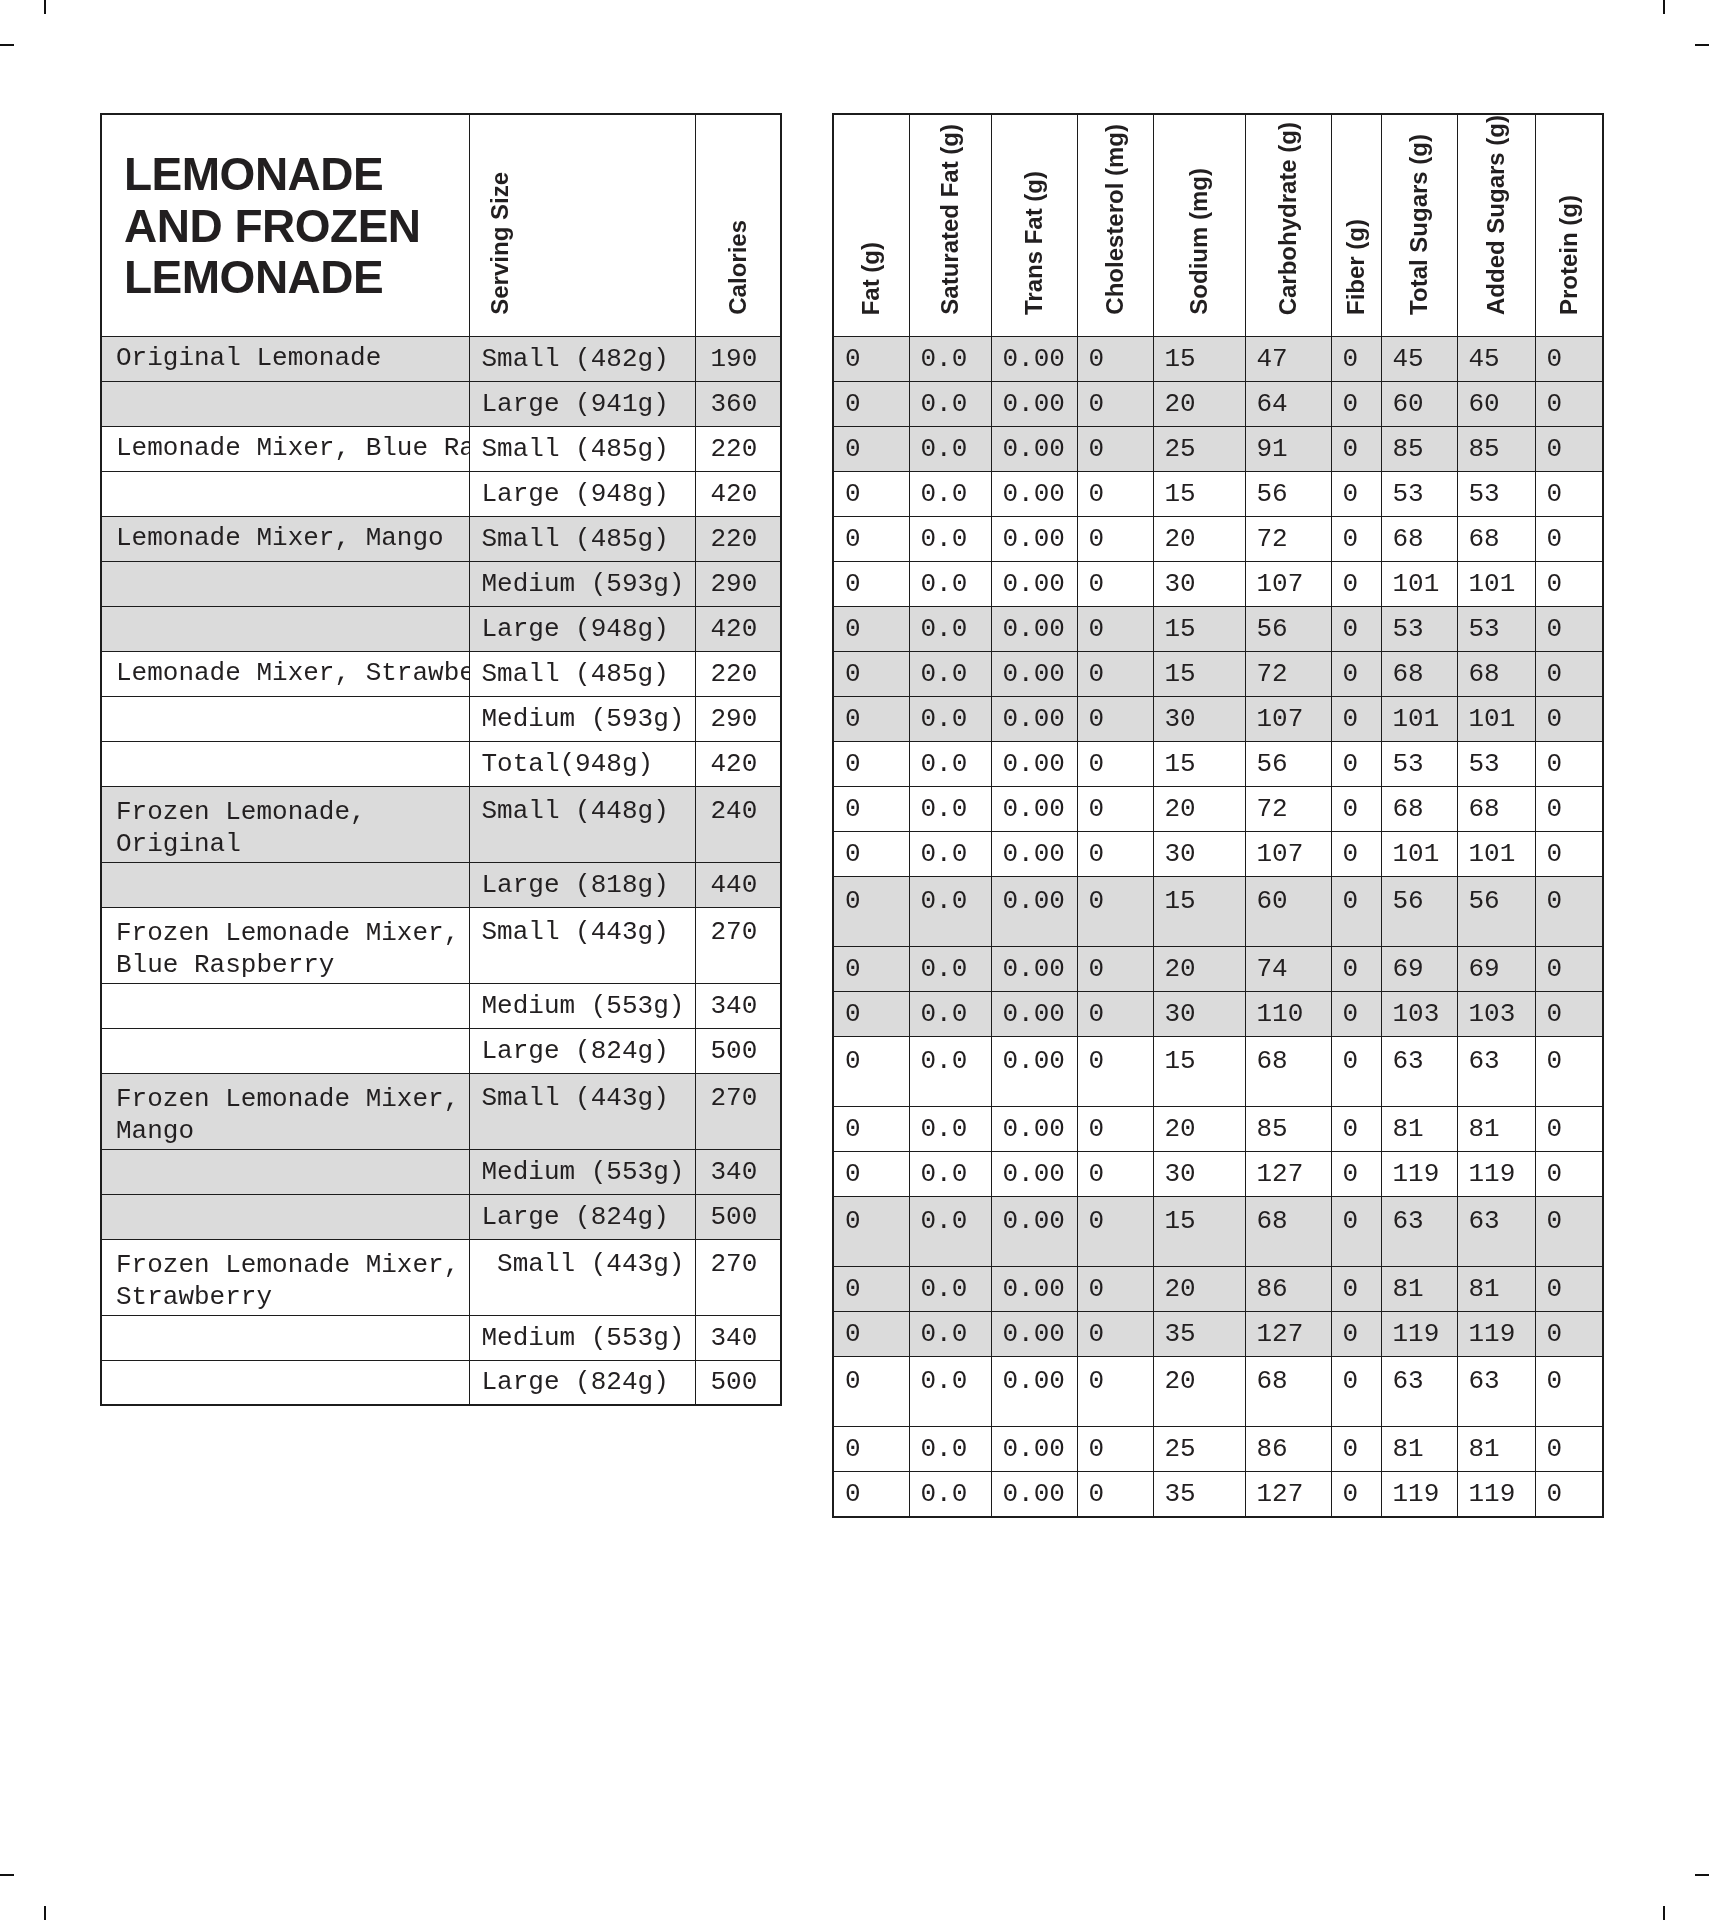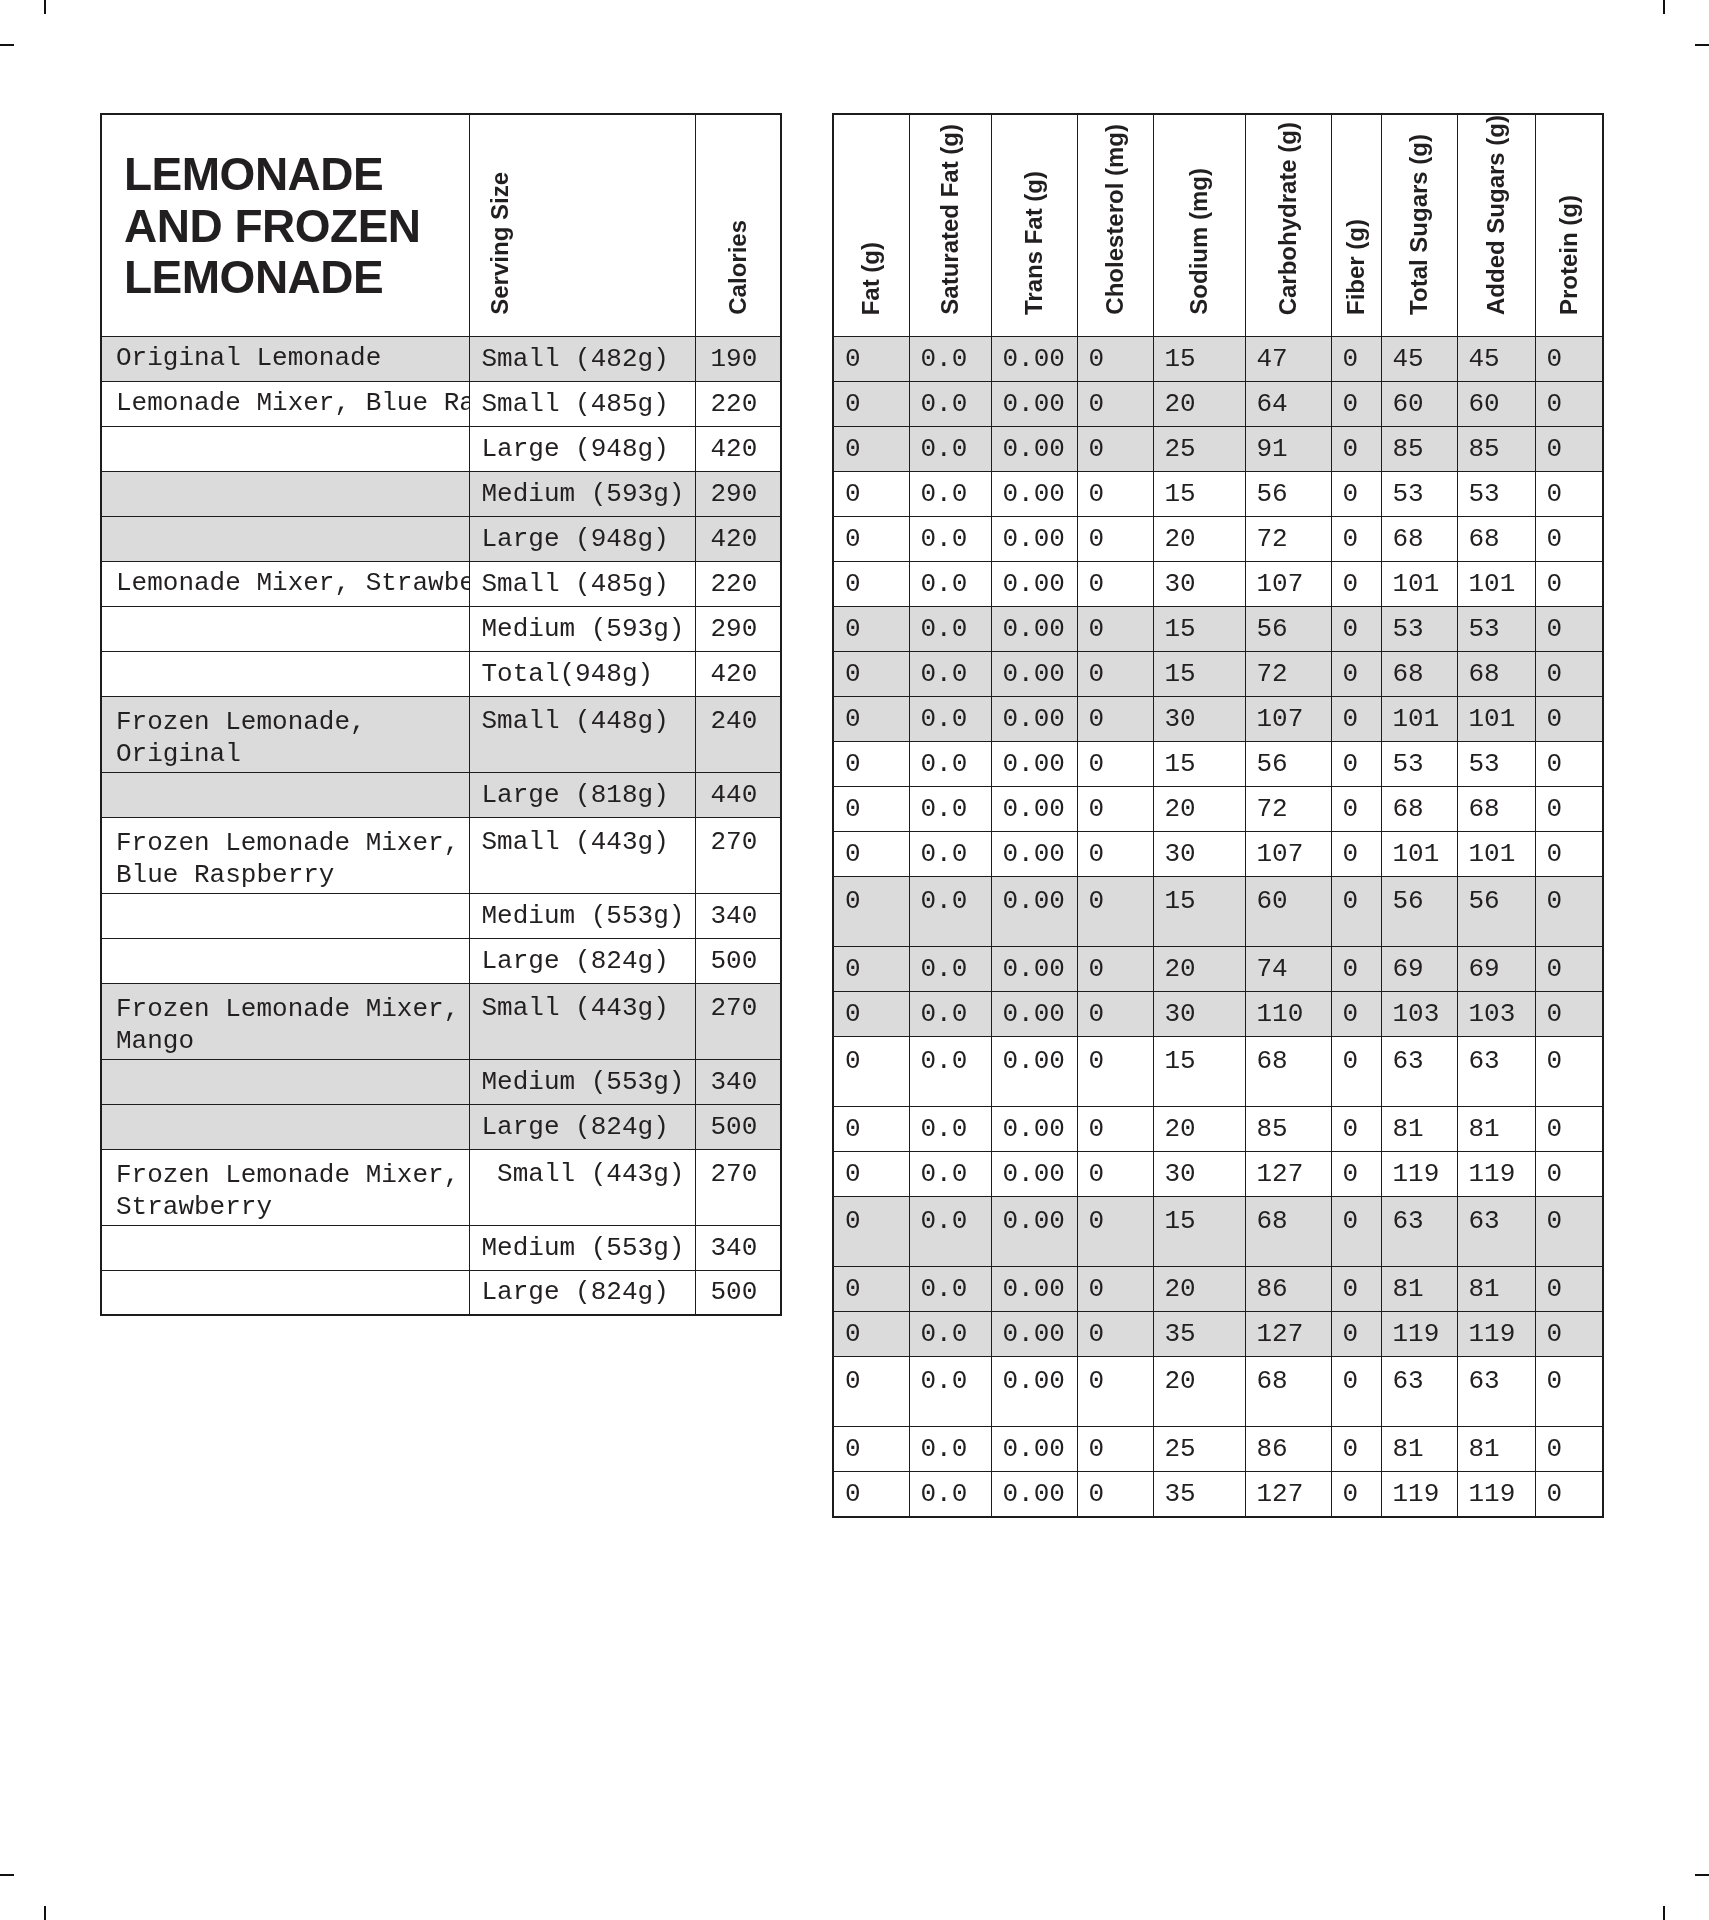--- a/index.html
+++ b/index.html
@@ -93,29 +93,39 @@
           <span class="vtext">Calories</span>
         </th>
       </tr>
     </thead>
     <tbody id="left-body">
         <tr class="shaded">
           <td class="td-product">Original Lemonade</td>
           <td class="td-serving">Small (482g)</td>
           <td class="td-cal">190</td>
         </tr>
+        <tr class="shaded">
+          <td class="td-product"></td>
+          <td class="td-serving">Large (941g)</td>
+          <td class="td-cal">360</td>
+        </tr>
         <tr class="">
           <td class="td-product">Lemonade Mixer, Blue Raspberry</td>
           <td class="td-serving">Small (485g)</td>
           <td class="td-cal">220</td>
         </tr>
         <tr class="">
           <td class="td-product"></td>
           <td class="td-serving">Large (948g)</td>
           <td class="td-cal">420</td>
+        </tr>
+        <tr class="shaded">
+          <td class="td-product">Lemonade Mixer, Mango</td>
+          <td class="td-serving">Small (485g)</td>
+          <td class="td-cal">220</td>
         </tr>
         <tr class="shaded">
           <td class="td-product"></td>
           <td class="td-serving">Medium (593g)</td>
           <td class="td-cal">290</td>
         </tr>
         <tr class="shaded">
           <td class="td-product"></td>
           <td class="td-serving">Large (948g)</td>
           <td class="td-cal">420</td>

